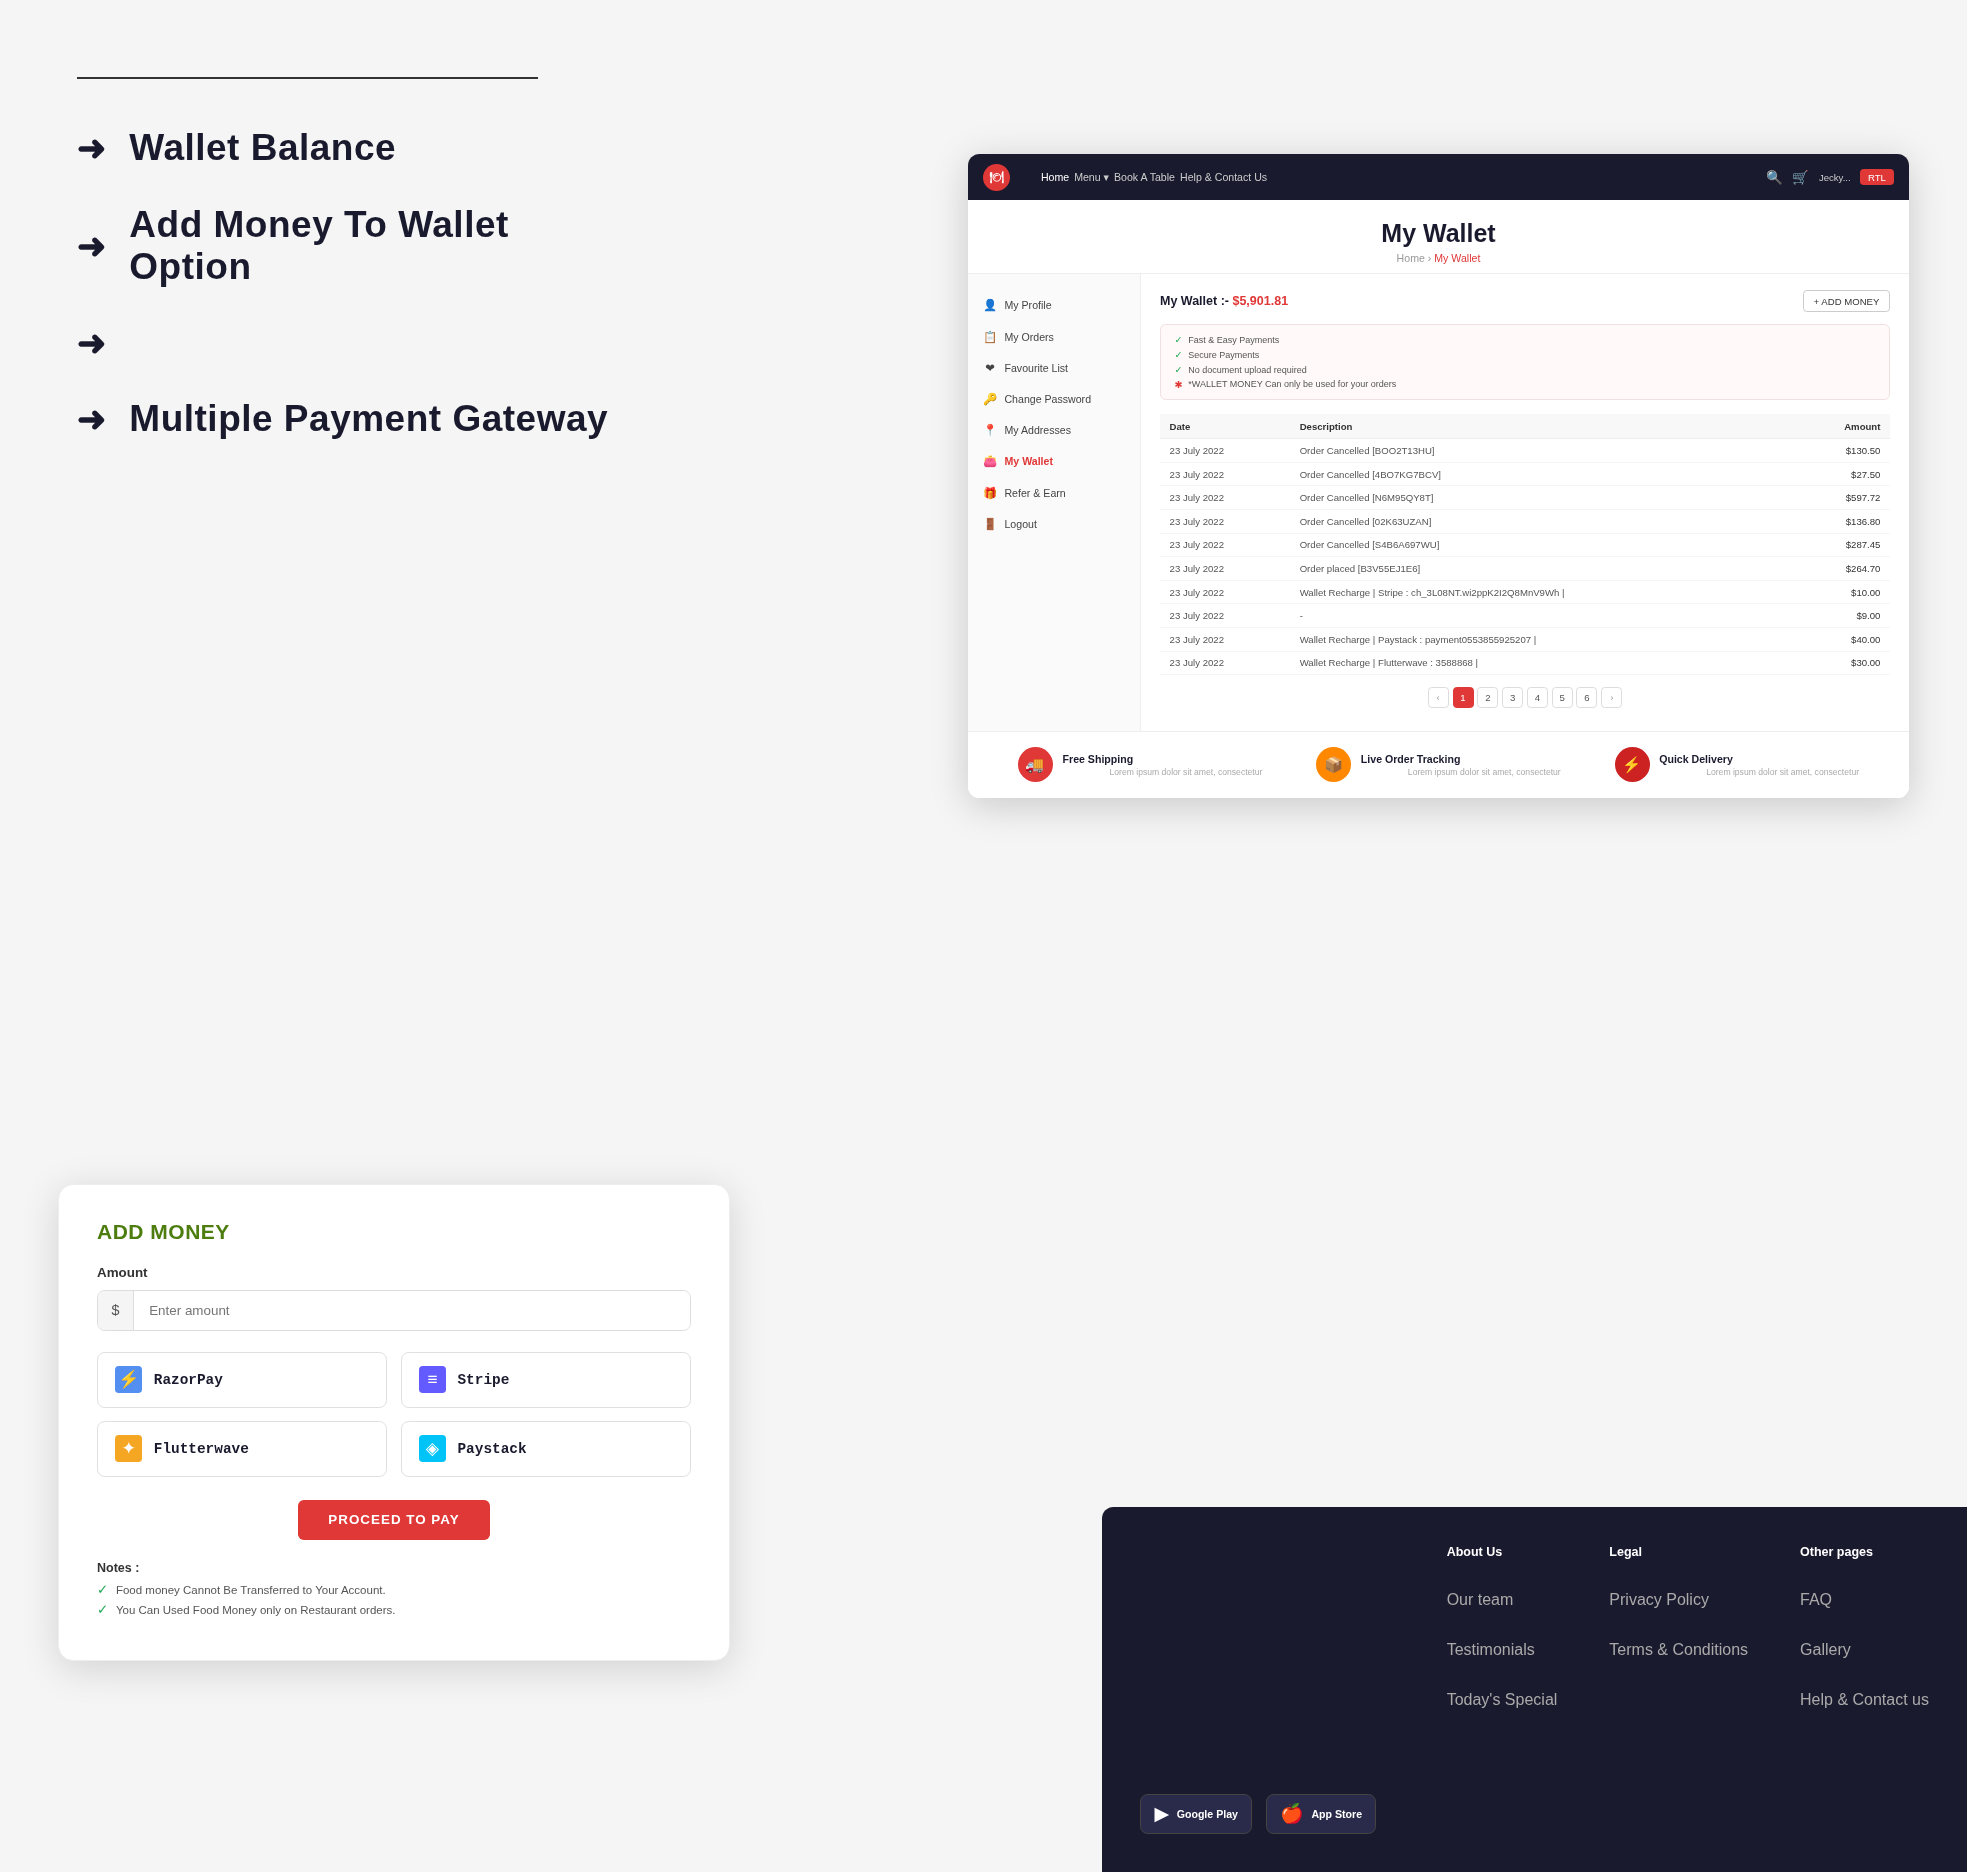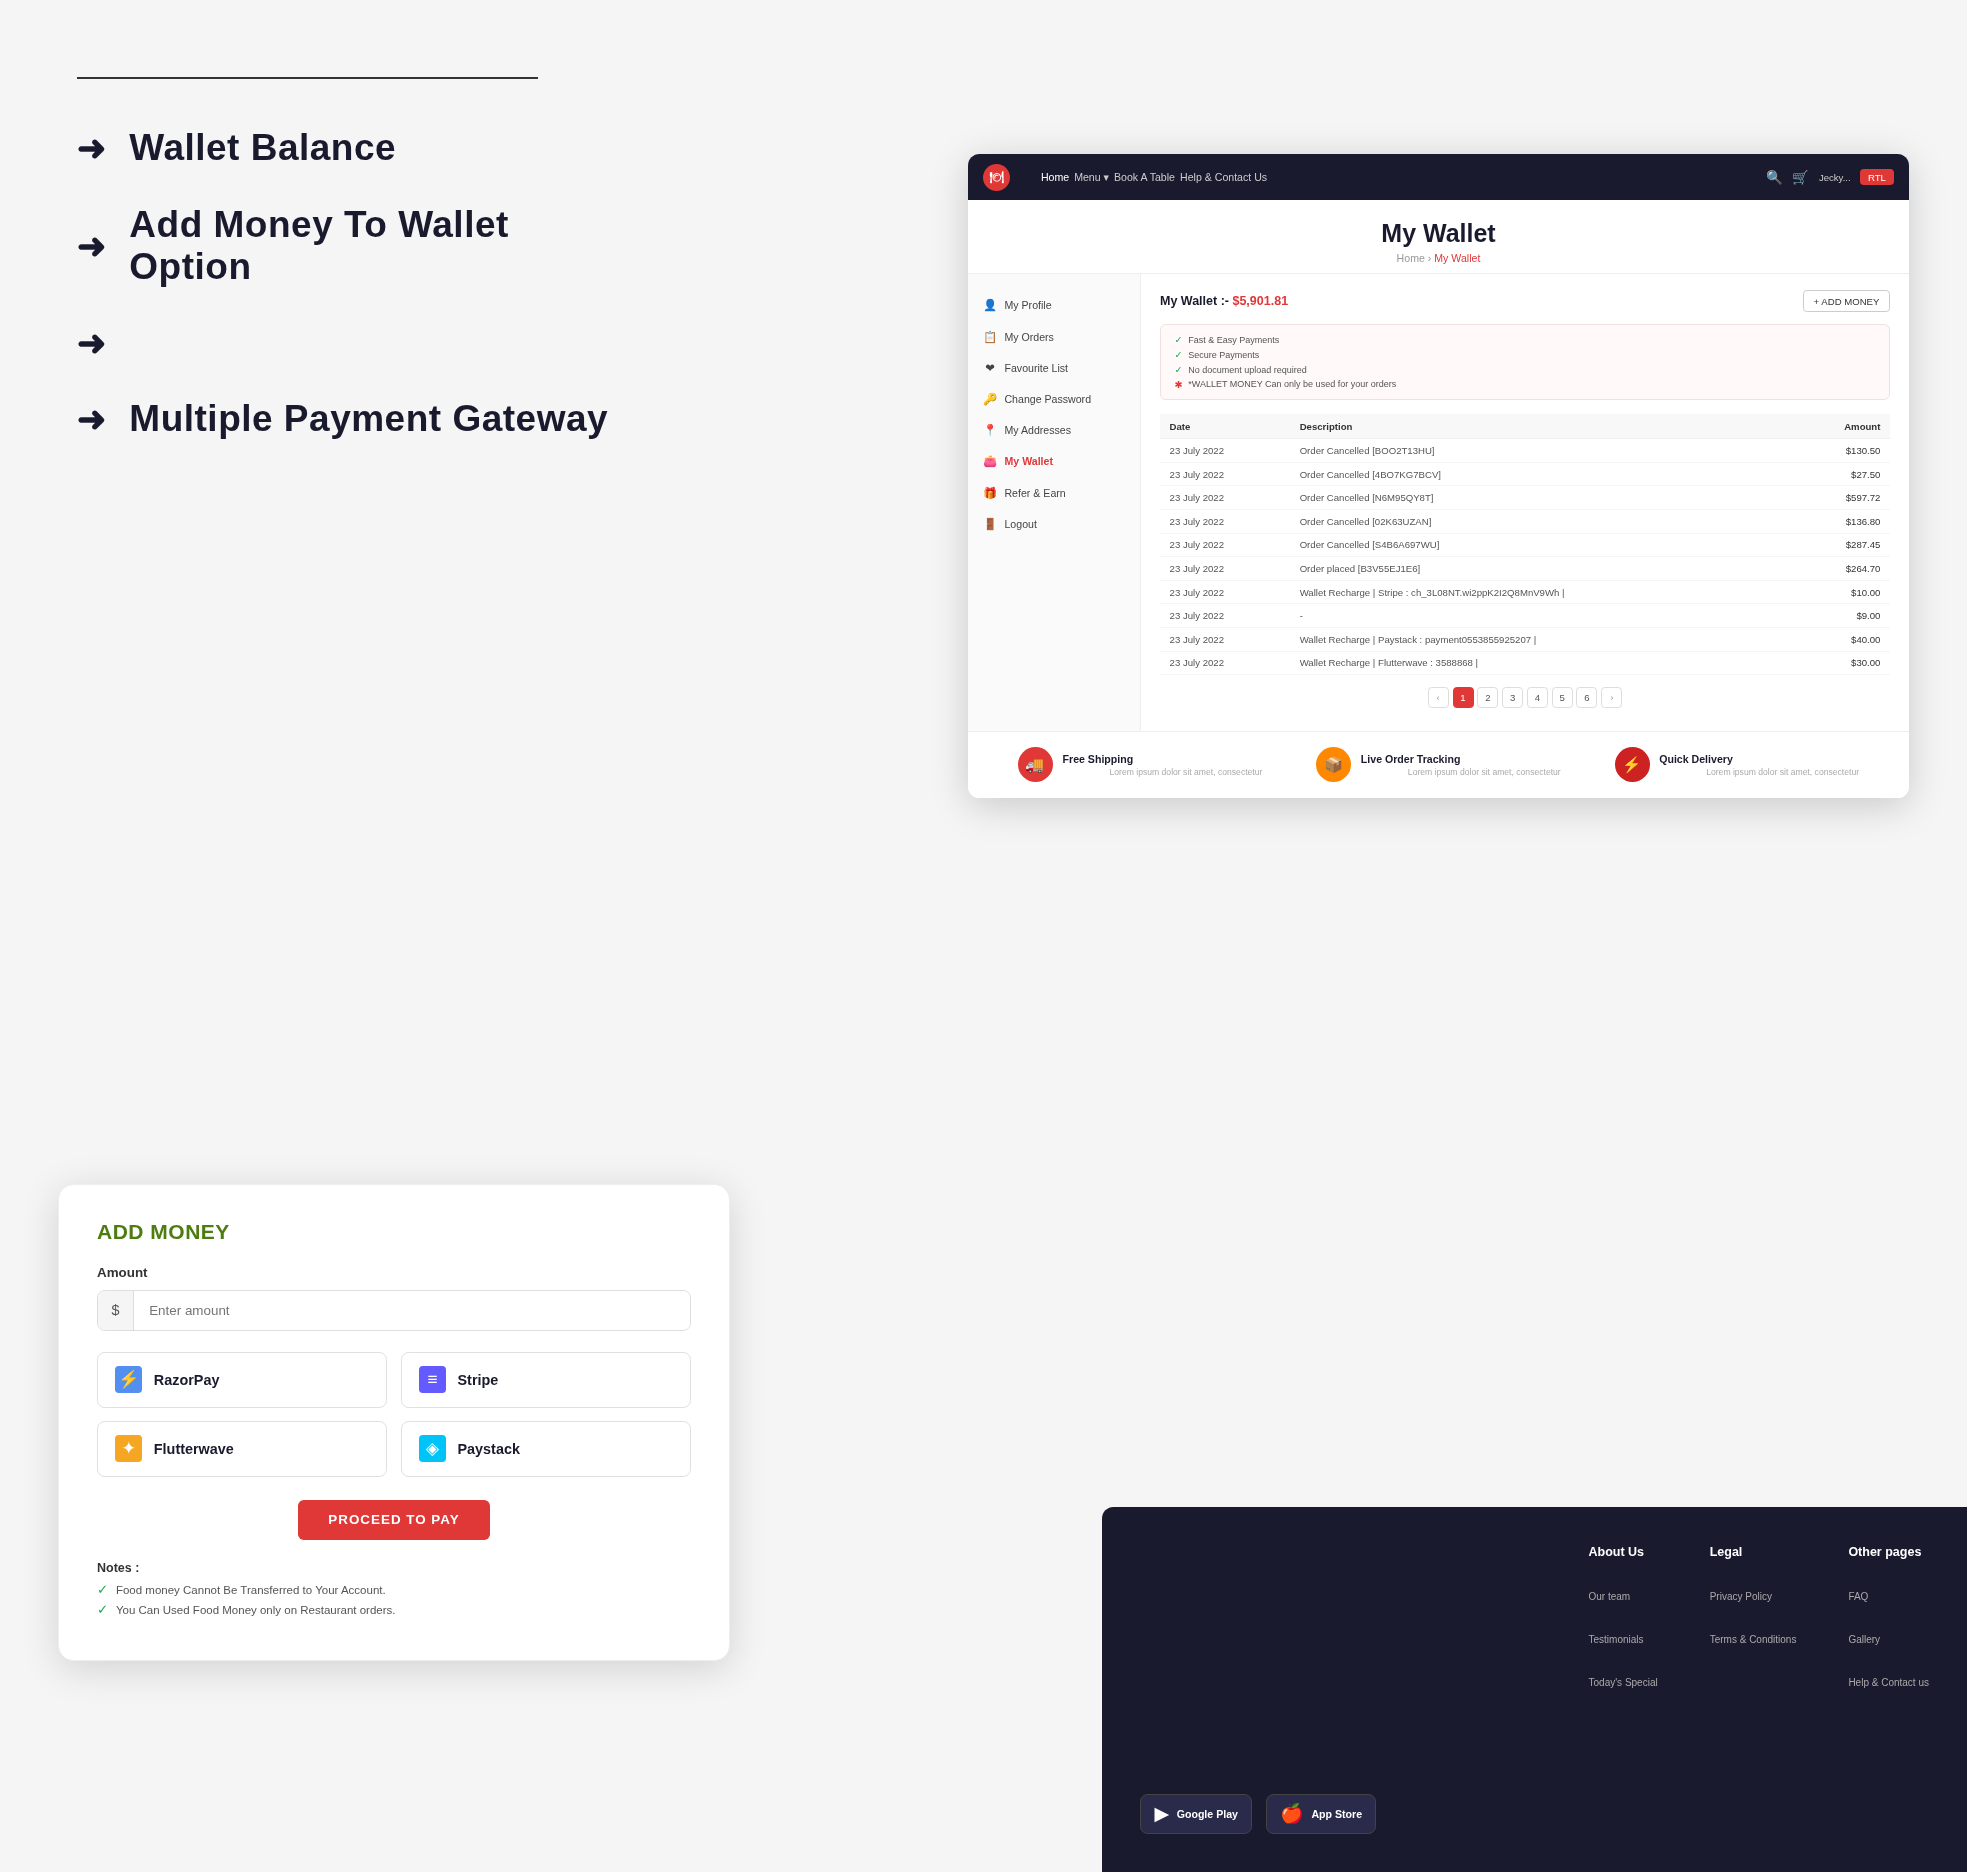--- a/index.html
+++ b/index.html
@@ -396,20 +396,21 @@
       flex-shrink: 0;
     }
     .razorpay-logo { background: #528FF0; color: white; }
     .stripe-logo { background: #635BFF; color: white; }
     .flutterwave-logo { background: #F5A623; color: white; }
     .paystack-logo { background: #00C3F7; color: white; }
     .payment-name {
       font-size: 14.4px;
       font-weight: 600;
       color: #1a1a2e;
+      font-family: Liberation Mono, monospace;
     }
 
     .proceed-btn {
       display: block;
       width: 192px;
       margin: 0 auto 21px;
       background: #e03737;
       color: white;
       border: none;
       border-radius: 5.8px;
@@ -477,21 +478,21 @@
       display: flex;
       gap: 52px;
     }
     .footer-col-title {
       font-size: 12.5px;
       font-weight: 700;
       color: white;
       margin-bottom: 13.4px;
     }
     .footer-col-link {
-      font-size: 10px;
+      font-size: 16px;
       color: #aaa;
       margin-bottom: 7.7px;
       cursor: pointer;
       display: block;
       margin-top: 32px;
     }
 
     .app-buttons {
       position: absolute;
       left: 38px;

